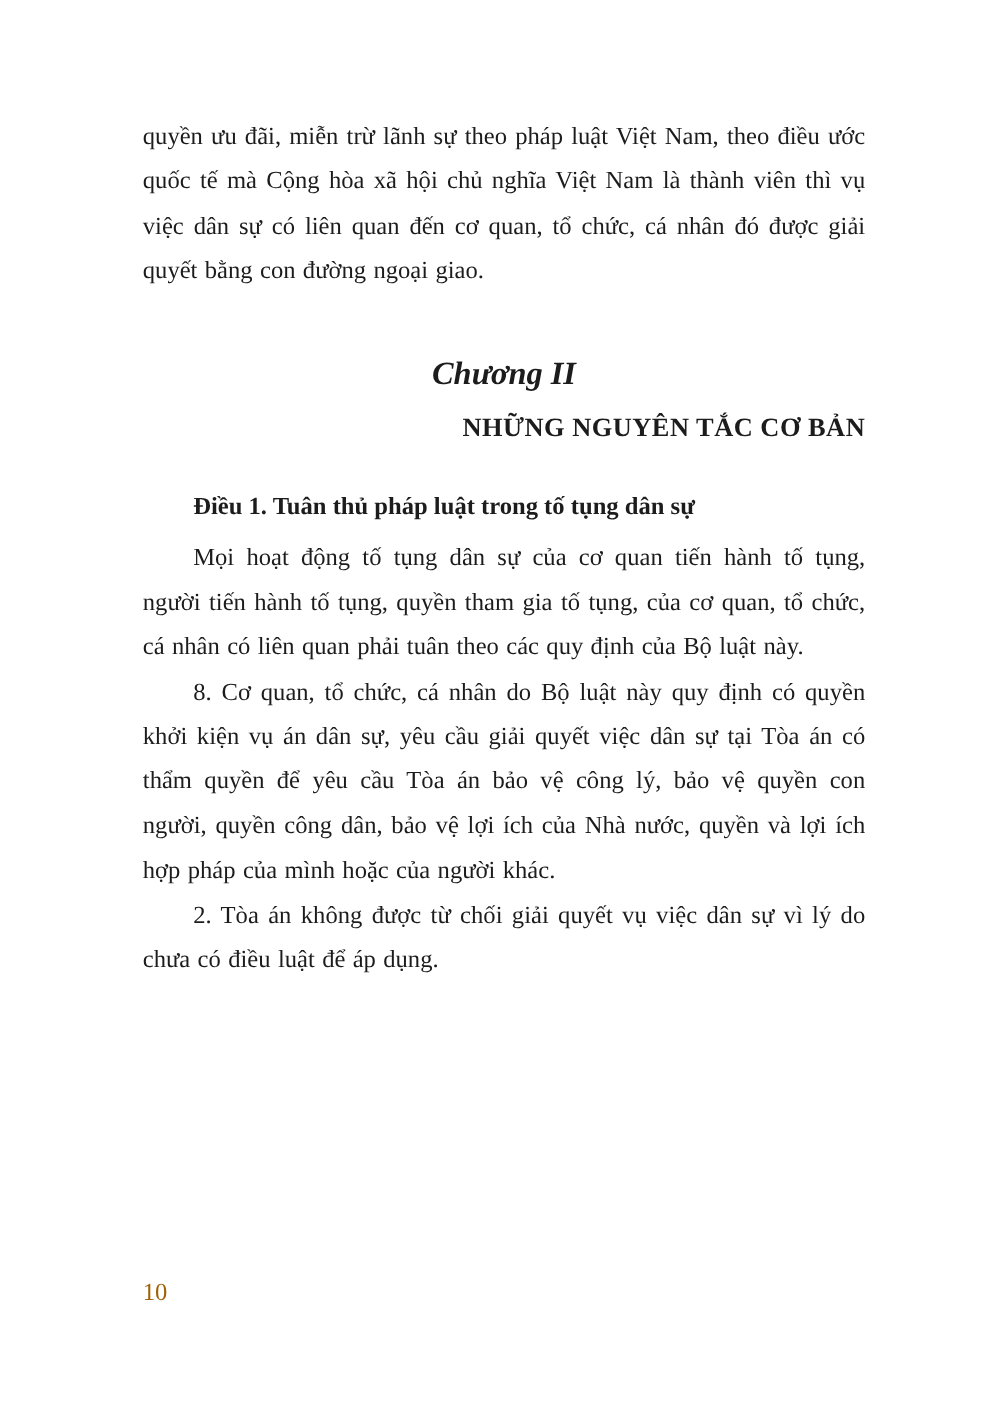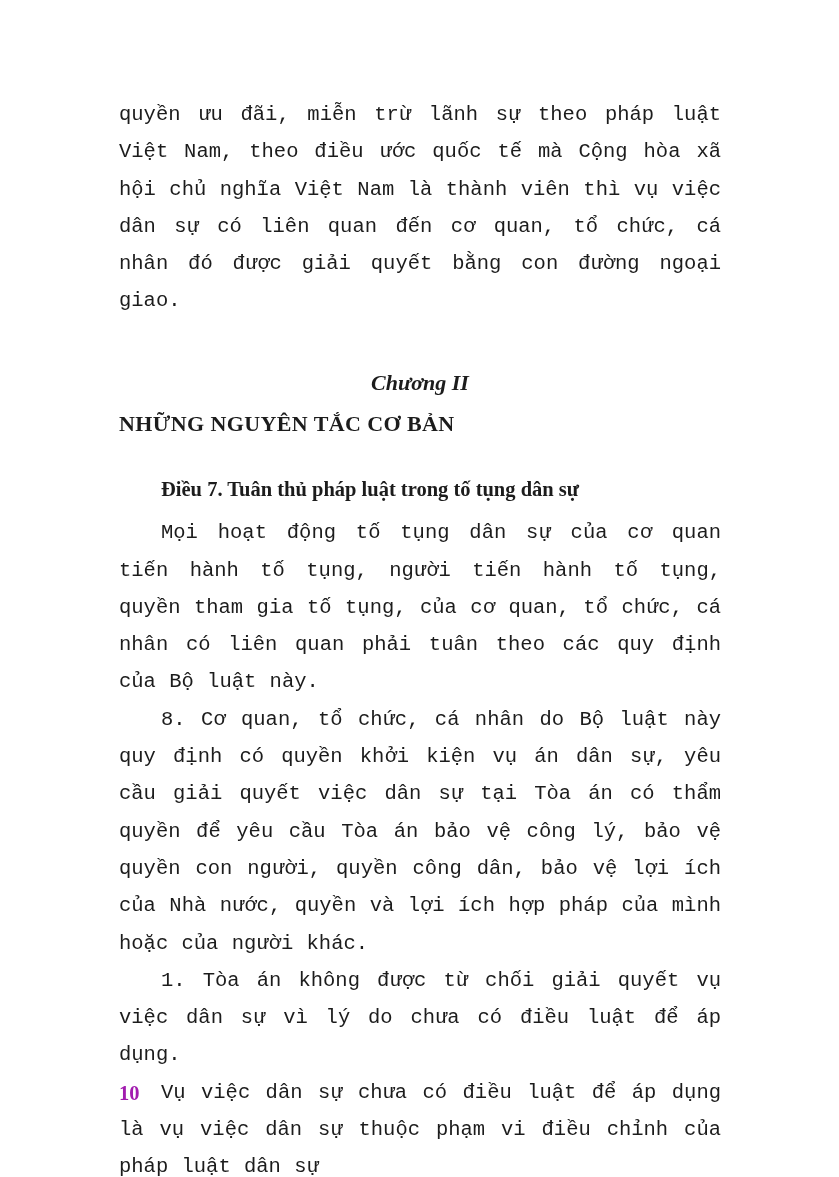--- a/index.html
+++ b/index.html
@@ -22,77 +22,74 @@
       left: 119px;
       width: 602px;
     }
     .para {
       font-size: 20.5px;
       line-height: 1.82;
       text-align: justify;
       margin: 0;
       text-indent: 42px;
       word-spacing: 1px;
-      font-family: Liberation Mono, monospace;
     }
     .para.no-indent {
       text-indent: 0;
     }
     .chapter-label {
-      font-size: 22px;
+      font-size: 27px;
       font-weight: bold;
       font-style: italic;
       text-align: center;
       margin: 48px 0 10px 0;
       line-height: 1.4;
     }
     .chapter-title {
       font-size: 22px;
       font-weight: bold;
-      text-align: left;
+      text-align: right;
       margin: 0 0 32px 0;
       letter-spacing: 0.4px;
       line-height: 1.4;
     }
     .article-heading {
       font-size: 20.5px;
       font-weight: bold;
       margin: 16px 0 6px 0;
       text-indent: 42px;
       line-height: 1.8;
       text-align: justify;
     }
     .page-number {
       position: absolute;
       left: 119px;
-      bottom: 72px;
+      bottom: 88px;
       font-size: 20.5px;
-      color: #a21caf;
-      font-weight: bold;
+      color: #a16207;
     }
   </style>
 </head>
 <body>
 
 <div class="page">
   <div class="content">
 
     <p class="para no-indent">quyền ưu đãi, miễn trừ lãnh sự theo pháp luật Việt Nam, theo điều ước quốc tế mà Cộng hòa xã hội chủ nghĩa Việt Nam là thành viên thì vụ việc dân sự có liên quan đến cơ quan, tổ chức, cá nhân đó được giải quyết bằng con đường ngoại giao.</p>
 
     <div class="chapter-label">Chương II</div>
 
     <div class="chapter-title">NHỮNG NGUYÊN TẮC CƠ BẢN</div>
 
-    <p class="article-heading">Điều 7. Tuân thủ pháp luật trong tố tụng dân sự</p>
+    <p class="article-heading">Điều 1. Tuân thủ pháp luật trong tố tụng dân sự</p>
 
     <p class="para">Mọi hoạt động tố tụng dân sự của cơ quan tiến hành tố tụng, người tiến hành tố tụng, quyền tham gia tố tụng, của cơ quan, tổ chức, cá nhân có liên quan phải tuân theo các quy định của Bộ luật này.</p>
 
 
     <p class="para">8. Cơ quan, tổ chức, cá nhân do Bộ luật này quy định có quyền khởi kiện vụ án dân sự, yêu cầu giải quyết việc dân sự tại Tòa án có thẩm quyền để yêu cầu Tòa án bảo vệ công lý, bảo vệ quyền con người, quyền công dân, bảo vệ lợi ích của Nhà nước, quyền và lợi ích hợp pháp của mình hoặc của người khác.</p>
 
-    <p class="para">1. Tòa án không được từ chối giải quyết vụ việc dân sự vì lý do chưa có điều luật để áp dụng.</p>
+    <p class="para">2. Tòa án không được từ chối giải quyết vụ việc dân sự vì lý do chưa có điều luật để áp dụng.</p>
 
-    <p class="para">Vụ việc dân sự chưa có điều luật để áp dụng là vụ việc dân sự thuộc phạm vi điều chỉnh của pháp luật dân sự</p>
 
   </div>
 
   <div class="page-number">10</div>
 </div>
 
 </body></html>

